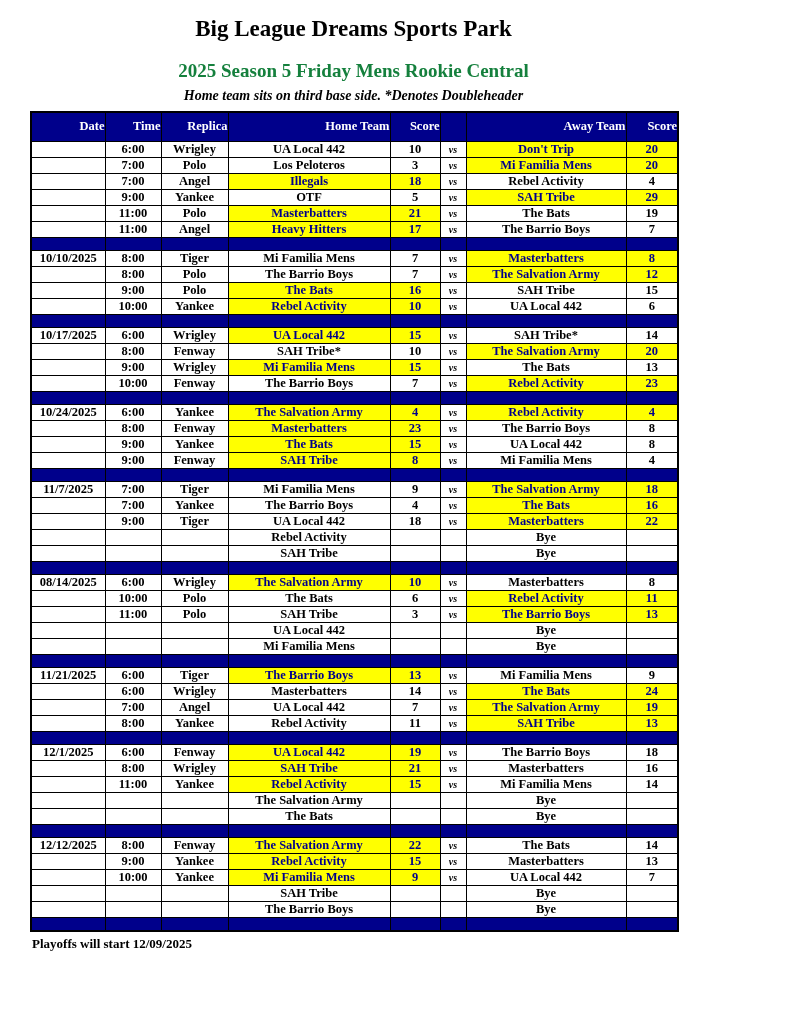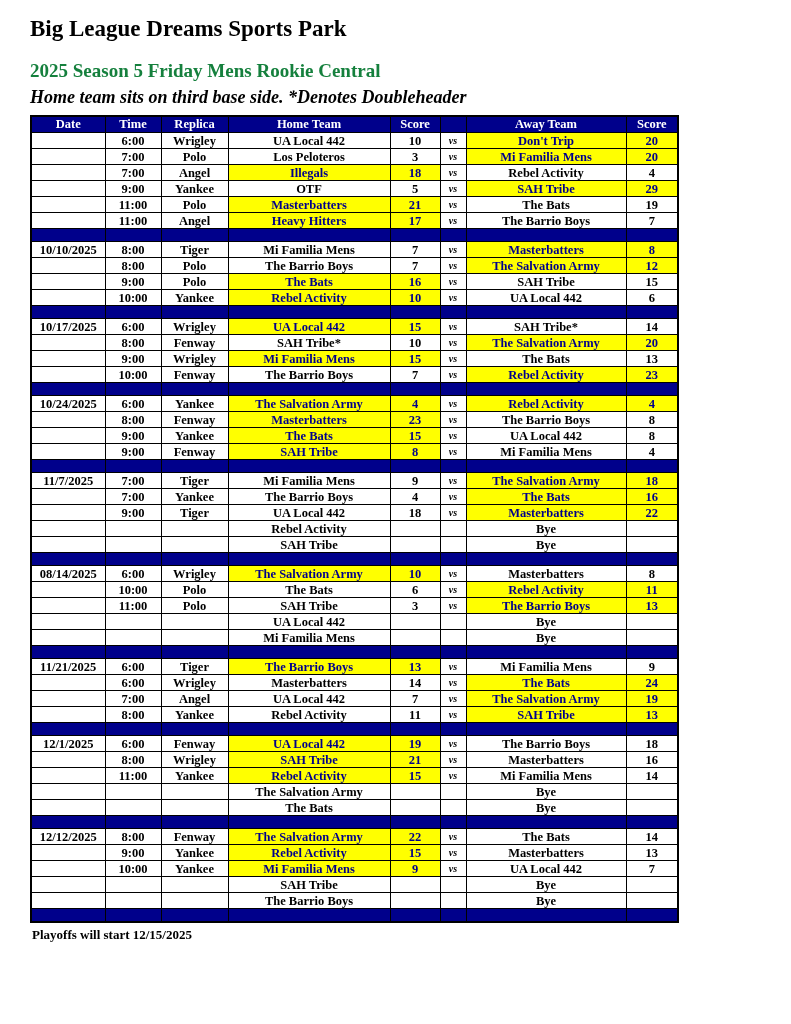--- a/index.html
+++ b/index.html
@@ -3,39 +3,39 @@
 <meta charset="utf-8">
 <style>
   * { margin:0; padding:0; box-sizing:border-box; }
   html, body {
     width:791px; height:1024px;
     background:#ffffff;
     font-family:"Liberation Serif", serif;
     overflow:hidden;
   }
   .page { padding-top:16px; }
-  .head { width:647px; margin-left:30px; }
+  .head { width:647px; margin-left:30px; text-align:center; }
   .title { font-size:23px; font-weight:bold; color:#000; line-height:1.1; }
   .subtitle { font-size:19px; font-weight:bold; color:#15803d; margin-top:20px; line-height:1.1; }
-  .note { font-size:18px; font-weight:bold; font-style:italic; color:#000; margin-top:6px; margin-bottom:7px; line-height:1.1; }
+  .note { font-size:14px; font-weight:bold; font-style:italic; color:#000; margin-top:6px; margin-bottom:7px; line-height:1.1; }
   table.sched {
     border-collapse:collapse;
     table-layout:fixed;
     margin-left:30px;
     width:647px;
     border:2px solid #000;
   }
   table.sched th {
     background:var(--navy, #00008B);
     color:#ffffff;
     font-size:12.5px;
     font-weight:bold;
-    height:17px;
+    height:30px;
     border:1px solid #000;
-    overflow:hidden; white-space:nowrap;
+    overflow:hidden; white-space:nowrap;text-align:right;
   }
   table.sched td {
     border:1px solid #000;
     background:#ffffff;
     text-align:center;
     vertical-align:middle;
     font-weight:bold;
     font-size:12.5px;
     color:#000;
     height:16px;
@@ -587,14 +587,14 @@
           <td class="sep"></td>
           <td class="sep"></td>
           <td class="sep"></td>
           <td class="sep"></td>
           <td class="sep"></td>
           <td class="sep"></td>
         </tr>
       </tbody>
   </table>
 
-  <div class="footer">Playoffs will start 12/15/2025</div>
+  <div class="footer">Playoffs will start 12/09/2025</div>
 </div>
 
 </body></html>

